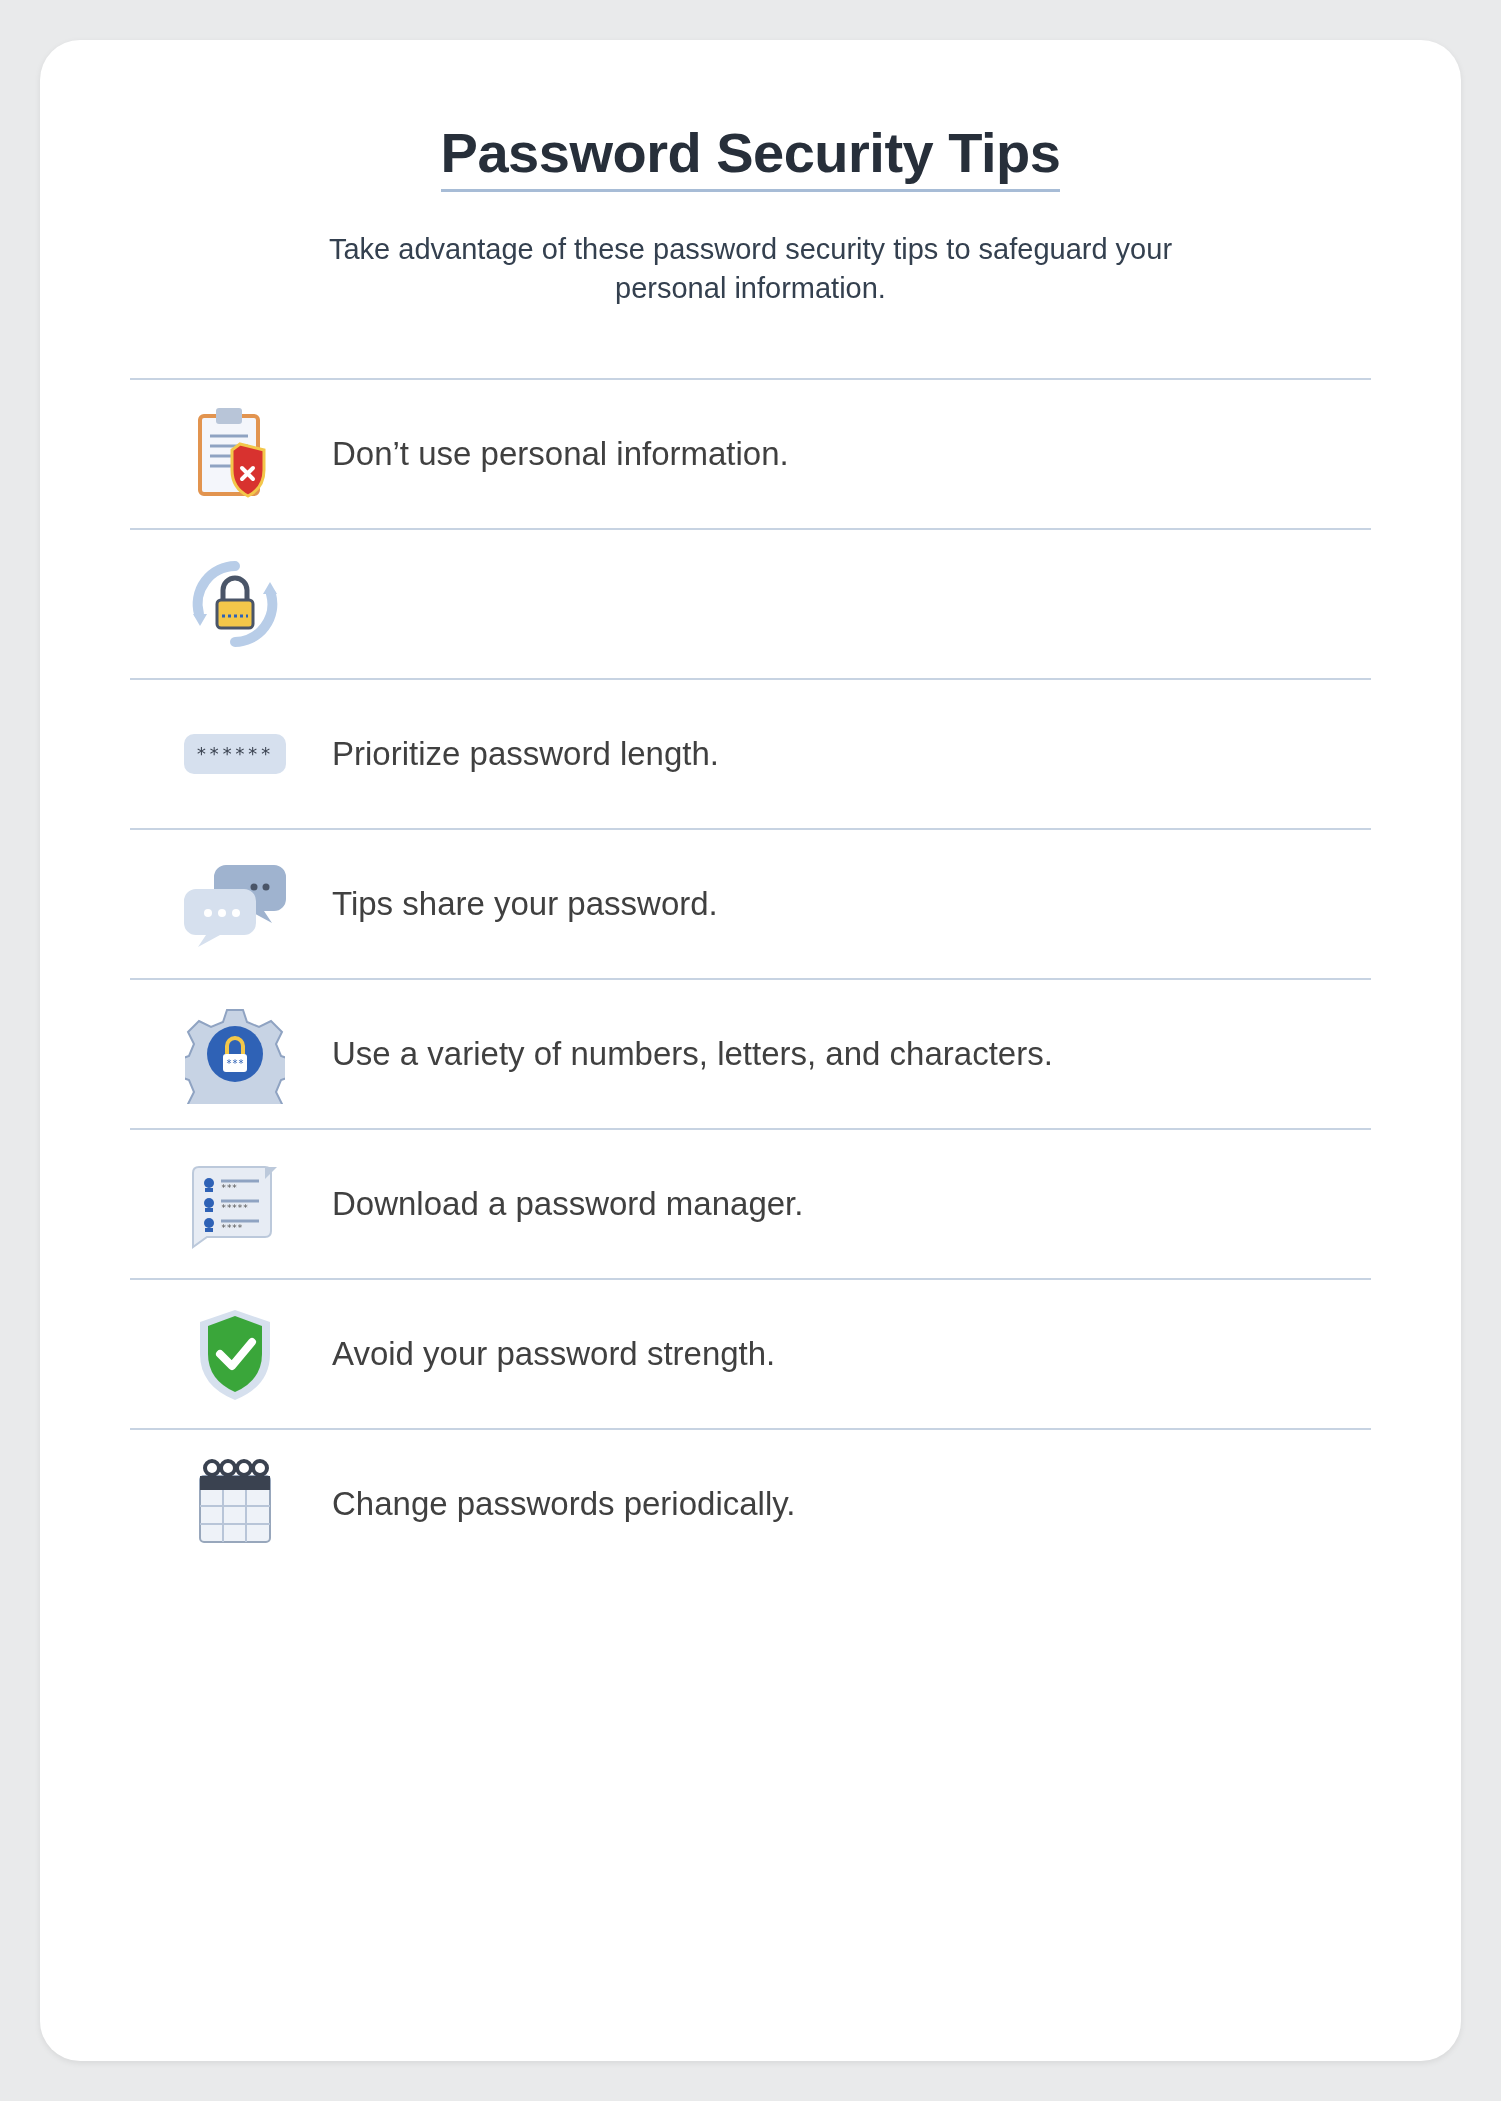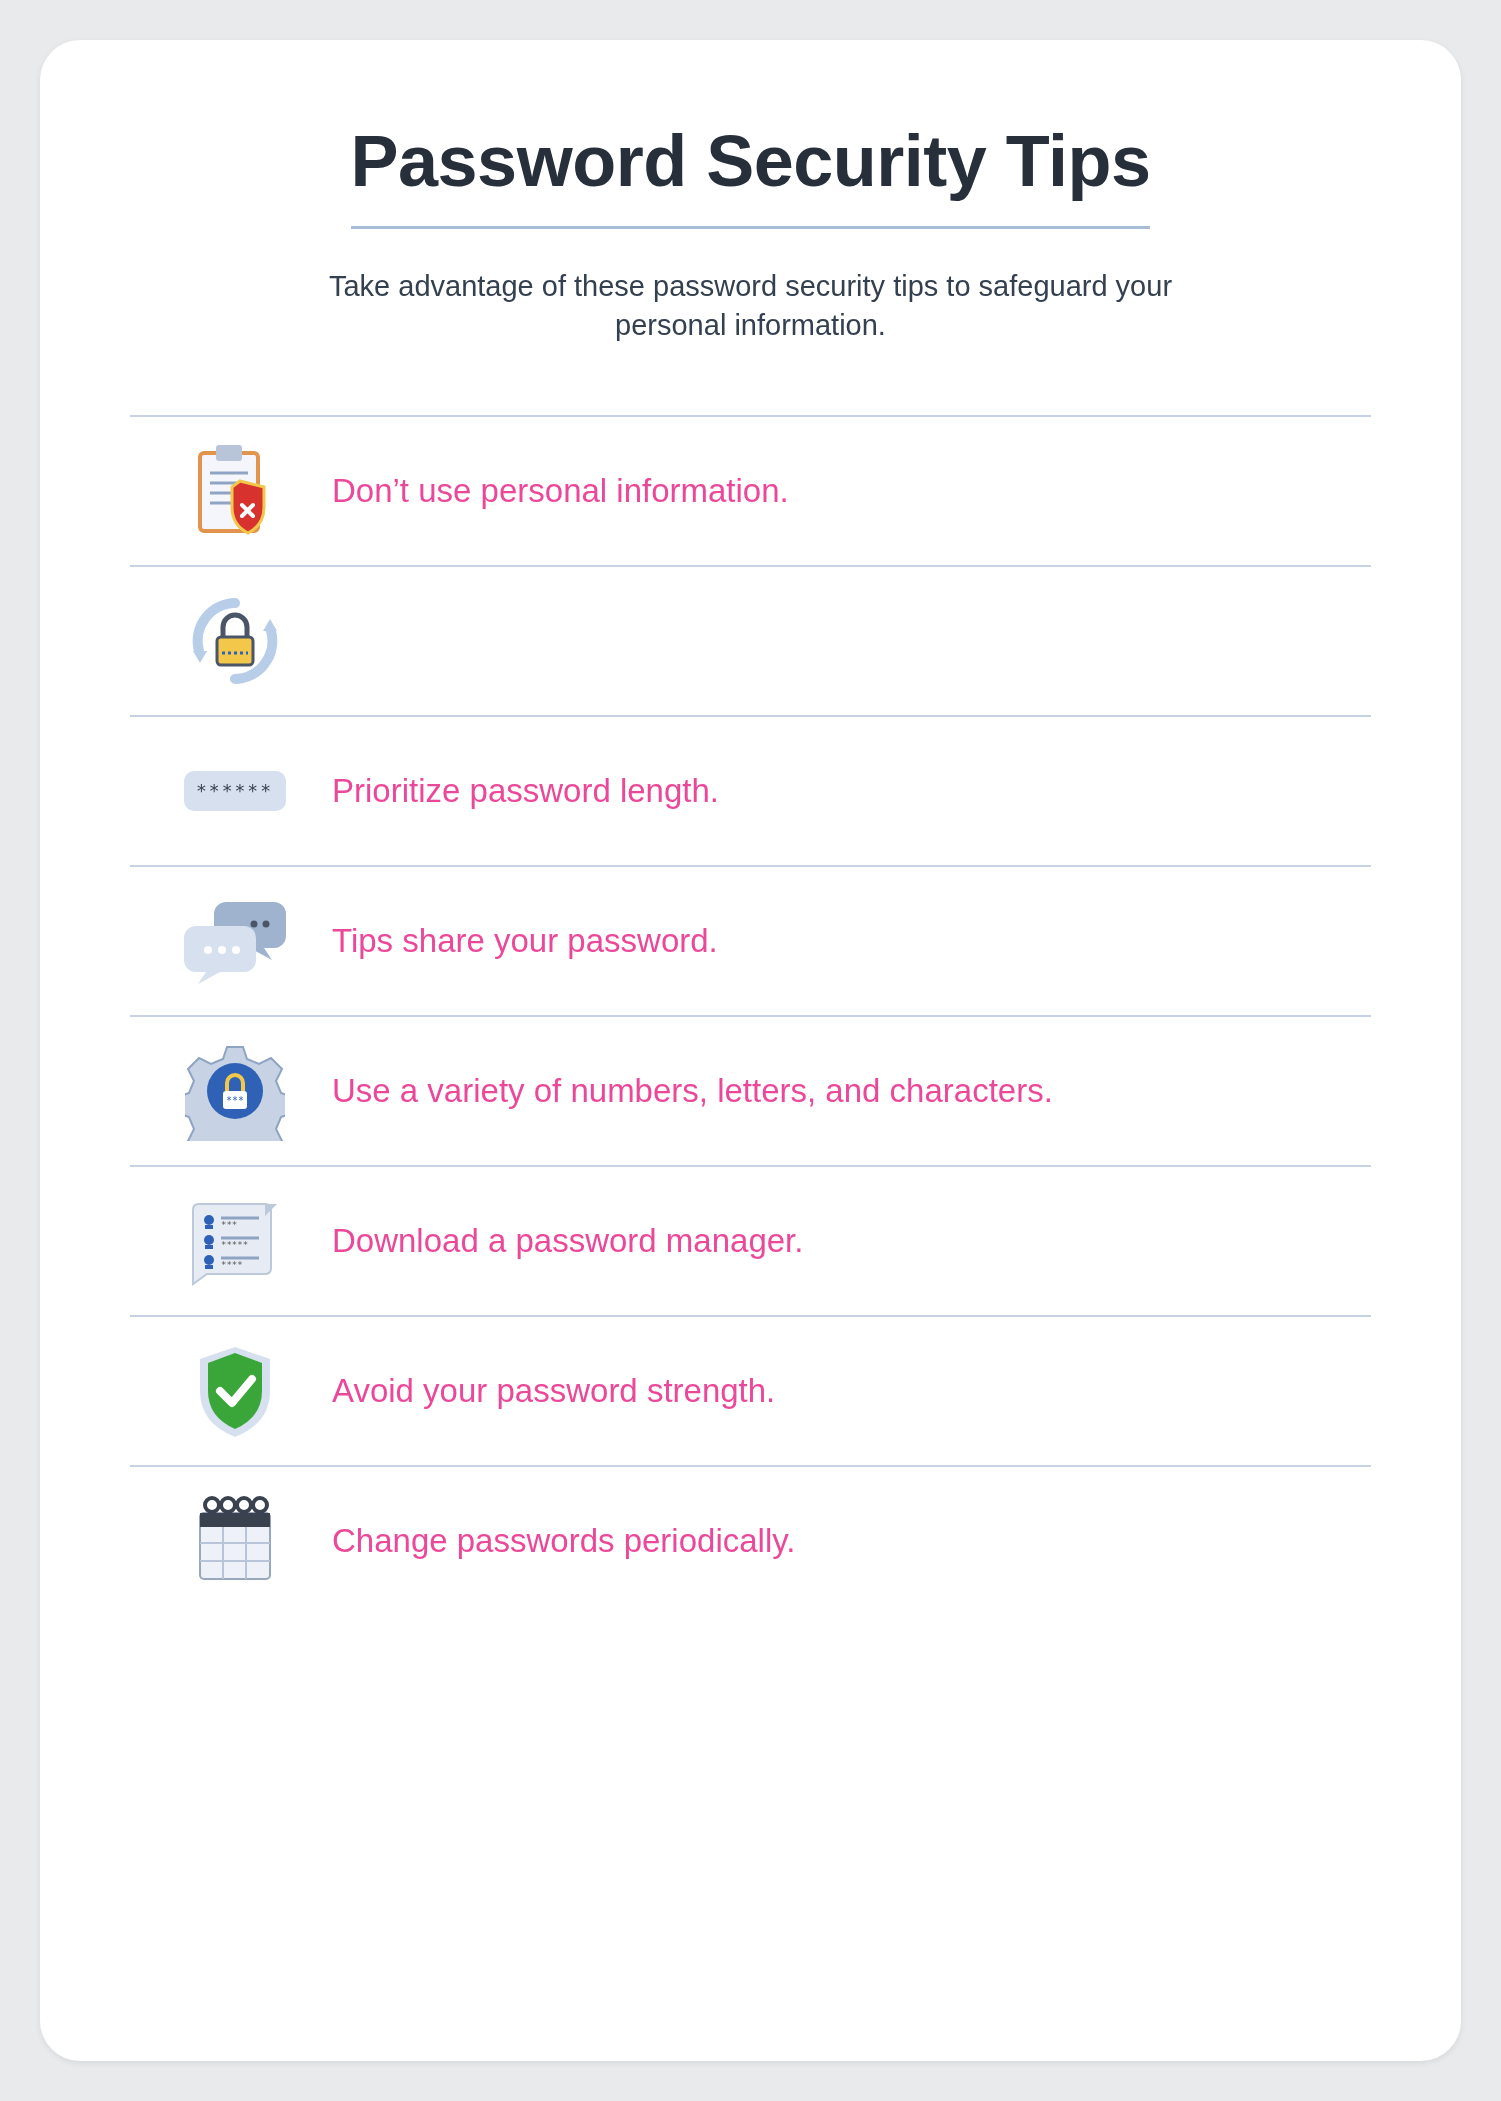--- a/index.html
+++ b/index.html
@@ -18,24 +18,24 @@
     height: 100%;
     padding: 80px 90px 60px 90px;
     box-shadow: 0 2px 6px rgba(0,0,0,0.08);
   }
   .header {
     text-align: center;
     margin-bottom: 70px;
   }
   .title {
     display: inline-block;
-    font-size: 72px;
+    font-size: 56px;
     font-weight: 800;
     color: #272f3a;
-    padding-bottom: 24px;
+    padding-bottom: 4px;
     border-bottom: 3px solid #a7bcd6;
     letter-spacing: -0.5px;
   }
   .subtitle {
     margin-top: 38px;
     font-size: 29px;
     font-weight: 400;
     color: #34404f;
     line-height: 1.35;
     max-width: 900px;
@@ -56,21 +56,21 @@
     width: 150px;
     height: 100px;
     display: flex;
     align-items: center;
     justify-content: center;
     flex-shrink: 0;
   }
   .tip-text {
     font-size: 33px;
     font-weight: 400;
-    color: #ec4899;
+    color: #404040;
     margin-left: 22px;
   }
   svg { display: block; }
 </style>
 </head>
 <body>
 
 <div class="card">
 
   <div class="header">

